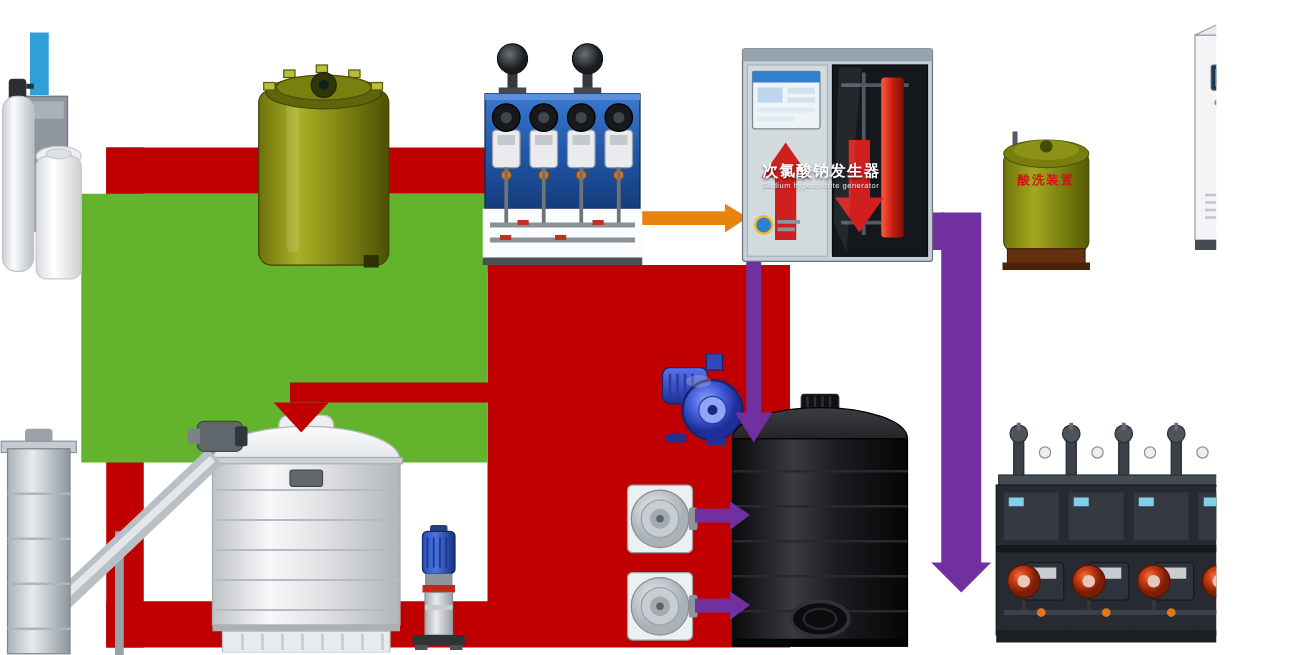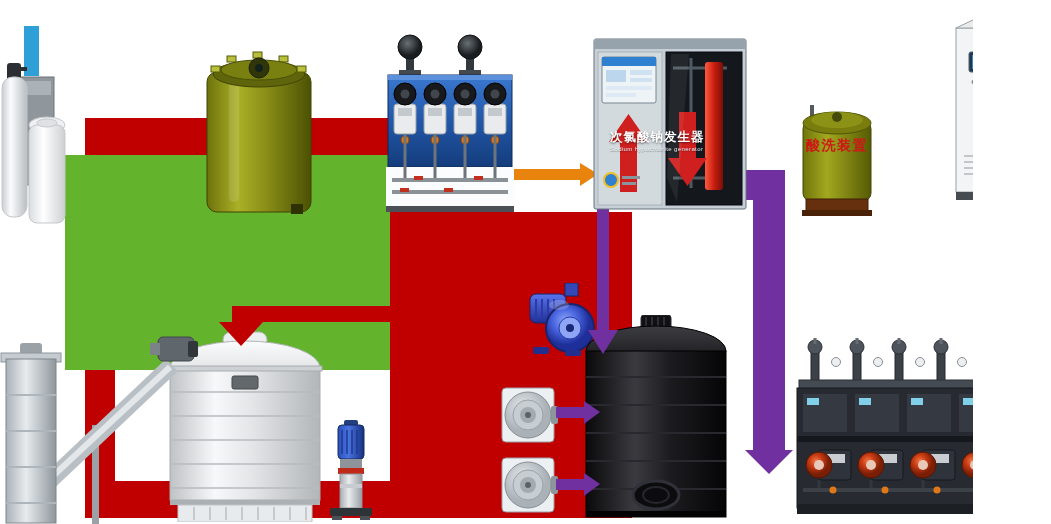--- a/index.html
+++ b/index.html
@@ -10,21 +10,21 @@
   .eq{position:absolute}
   .eq svg{display:block}
   .f-red{fill:var(--flow-red,#c00000)}
   .f-green{fill:var(--flow-green,#64b32c)}
   .f-purple{fill:var(--flow-purple,#7030a0)}
   .f-orange{fill:var(--flow-orange,#e8830d)}
   #marker{position:absolute;left:24px;top:26px;width:15px;height:50px;background:var(--marker-blue,#2f9fd8)}
   .lbl{position:absolute;pointer-events:none}
   #gen-title{left:610px;top:129px;width:140px;color:#fff;font-weight:bold;font-size:12.5px;letter-spacing:1px;text-shadow:0 1px 2px rgba(0,0,0,.55)}
   #gen-sub{left:610px;top:146px;width:140px;color:#e9eef2;font-size:6px;letter-spacing:.4px;text-shadow:0 1px 1px rgba(0,0,0,.4)}
-  #acid-lbl{left:798px;top:137px;width:78px;color:#cf1616;font-weight:bold;font-size:14px;letter-spacing:1.5px;text-align:center}
+  #acid-lbl{left:798px;top:137px;width:78px;color:#cf1616;font-weight:bold;font-size:10px;letter-spacing:1.5px;text-align:center}
 </style>
 </head>
 <body>
 
 <div id="stage">
 
   <svg class="layer" width="1051" height="524" viewBox="0 0 1051 524">
     <rect class="f-red" x="85" y="118" width="310" height="37"></rect>
     <rect class="f-red" x="85" y="118" width="30" height="400"></rect>
     <rect class="f-red" x="390" y="118" width="122" height="100"></rect>

